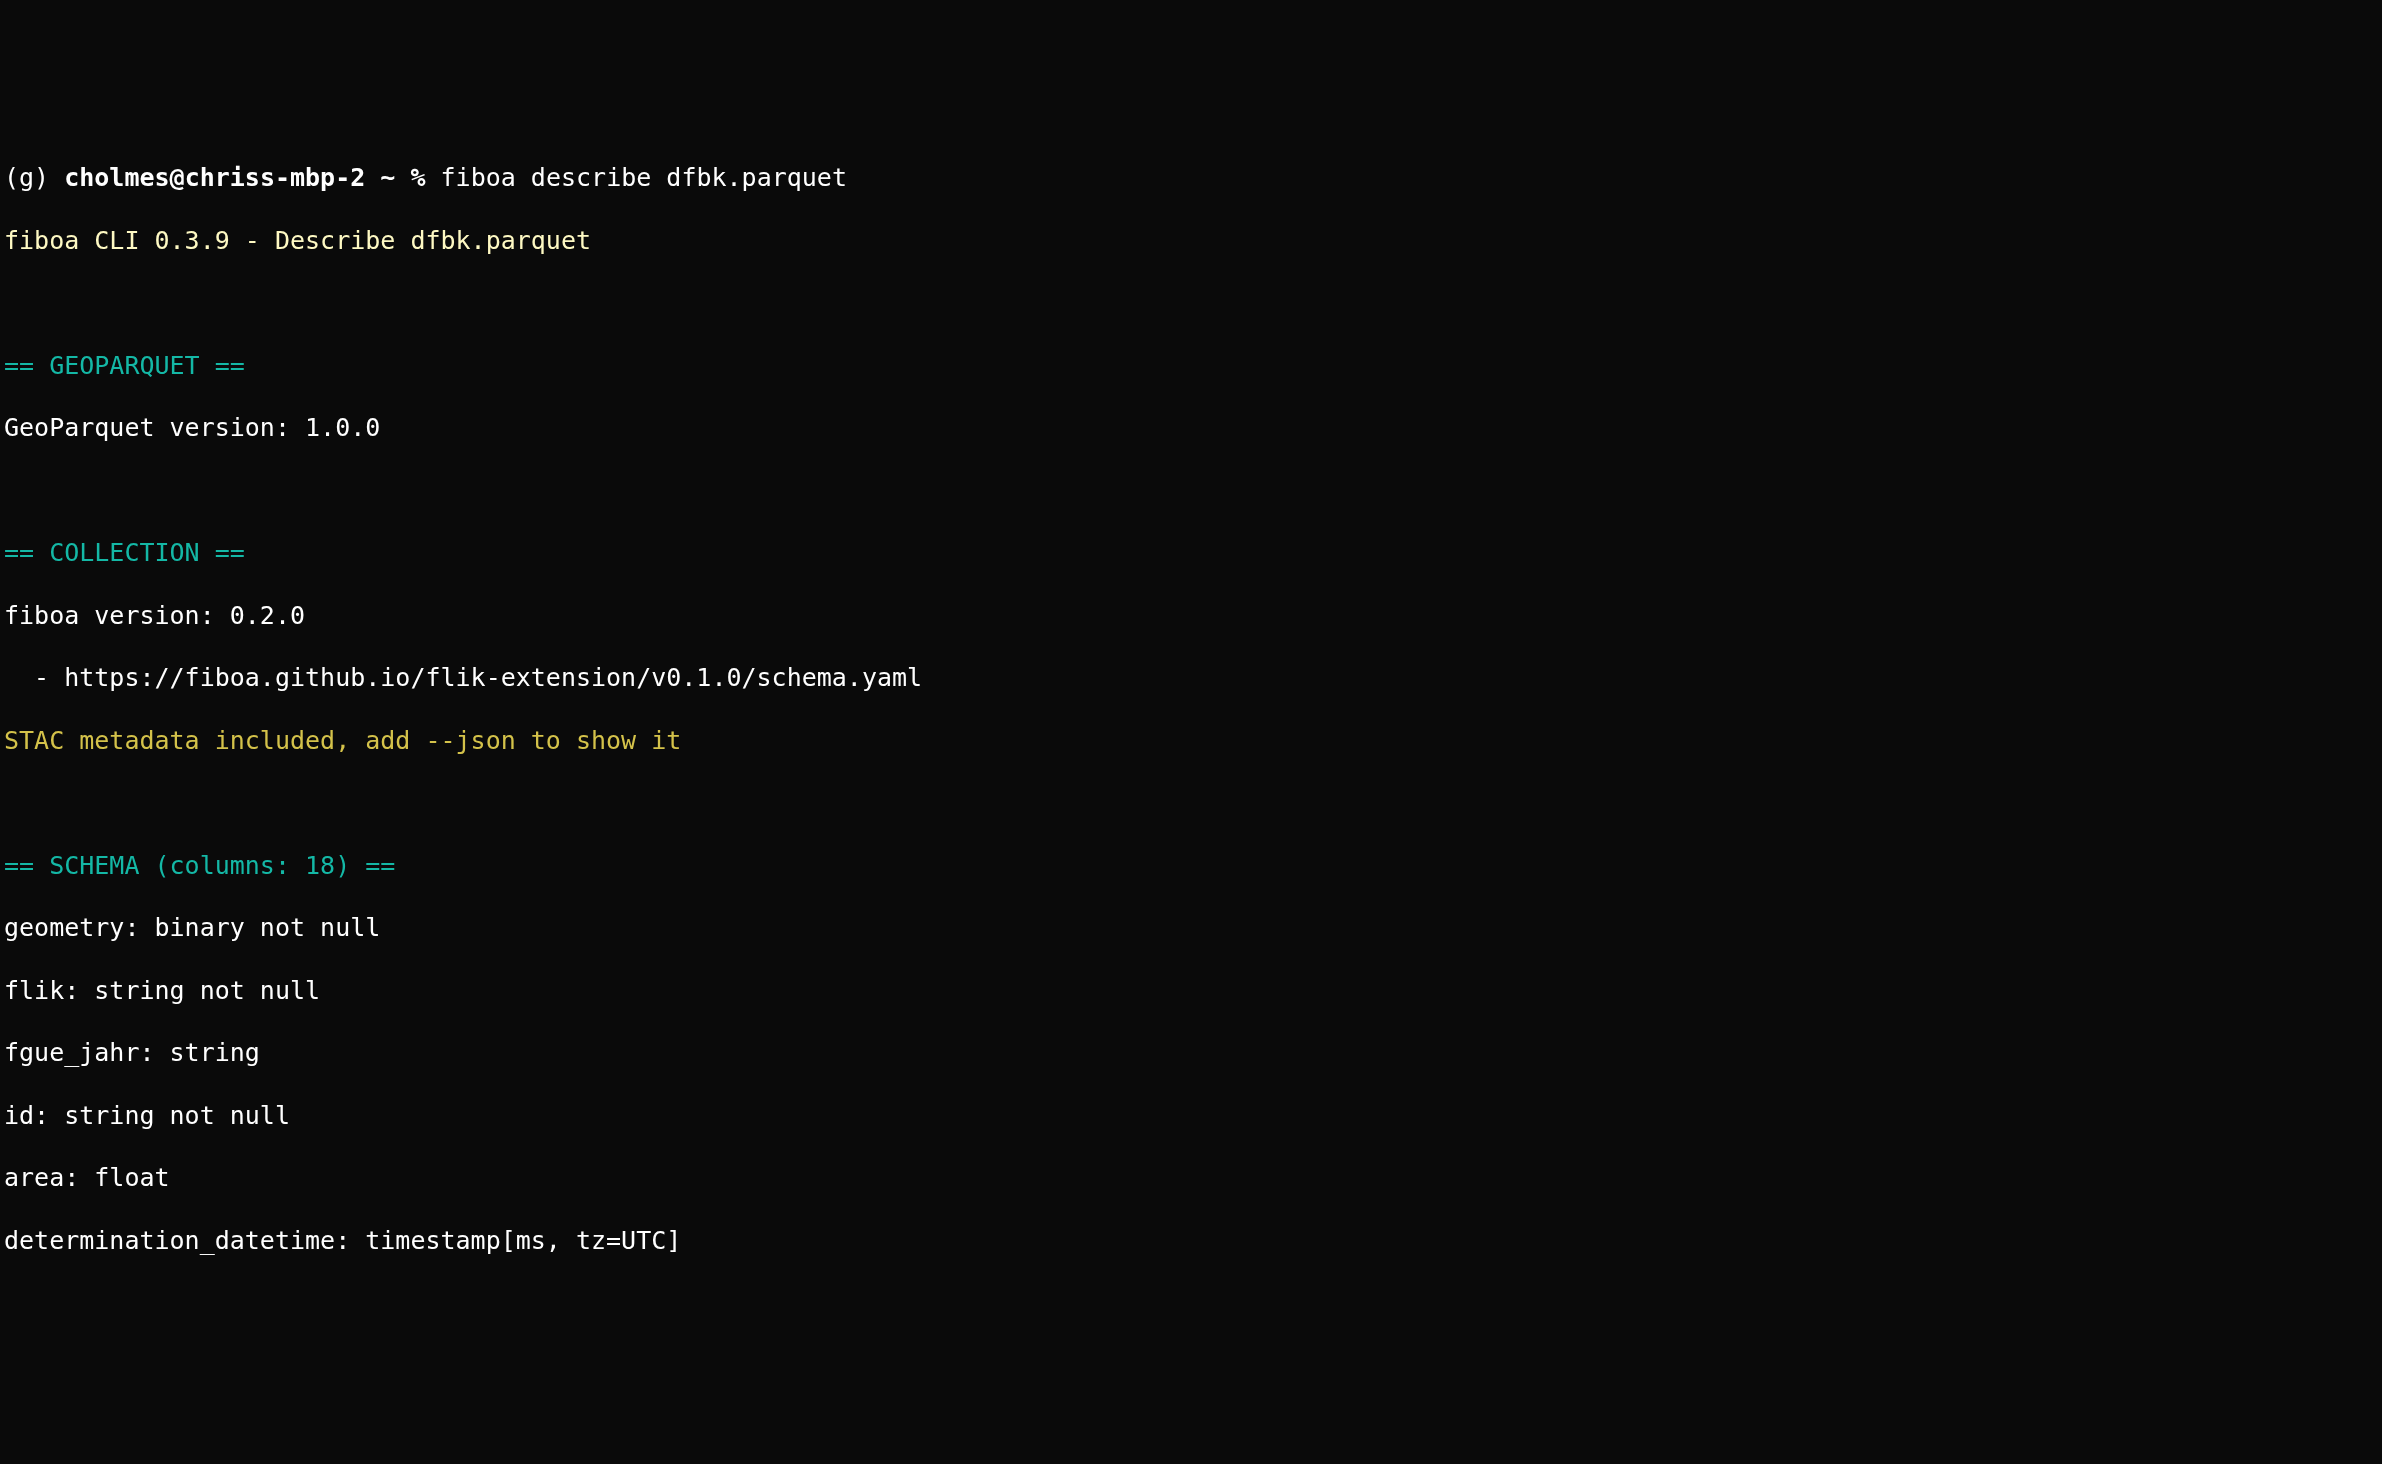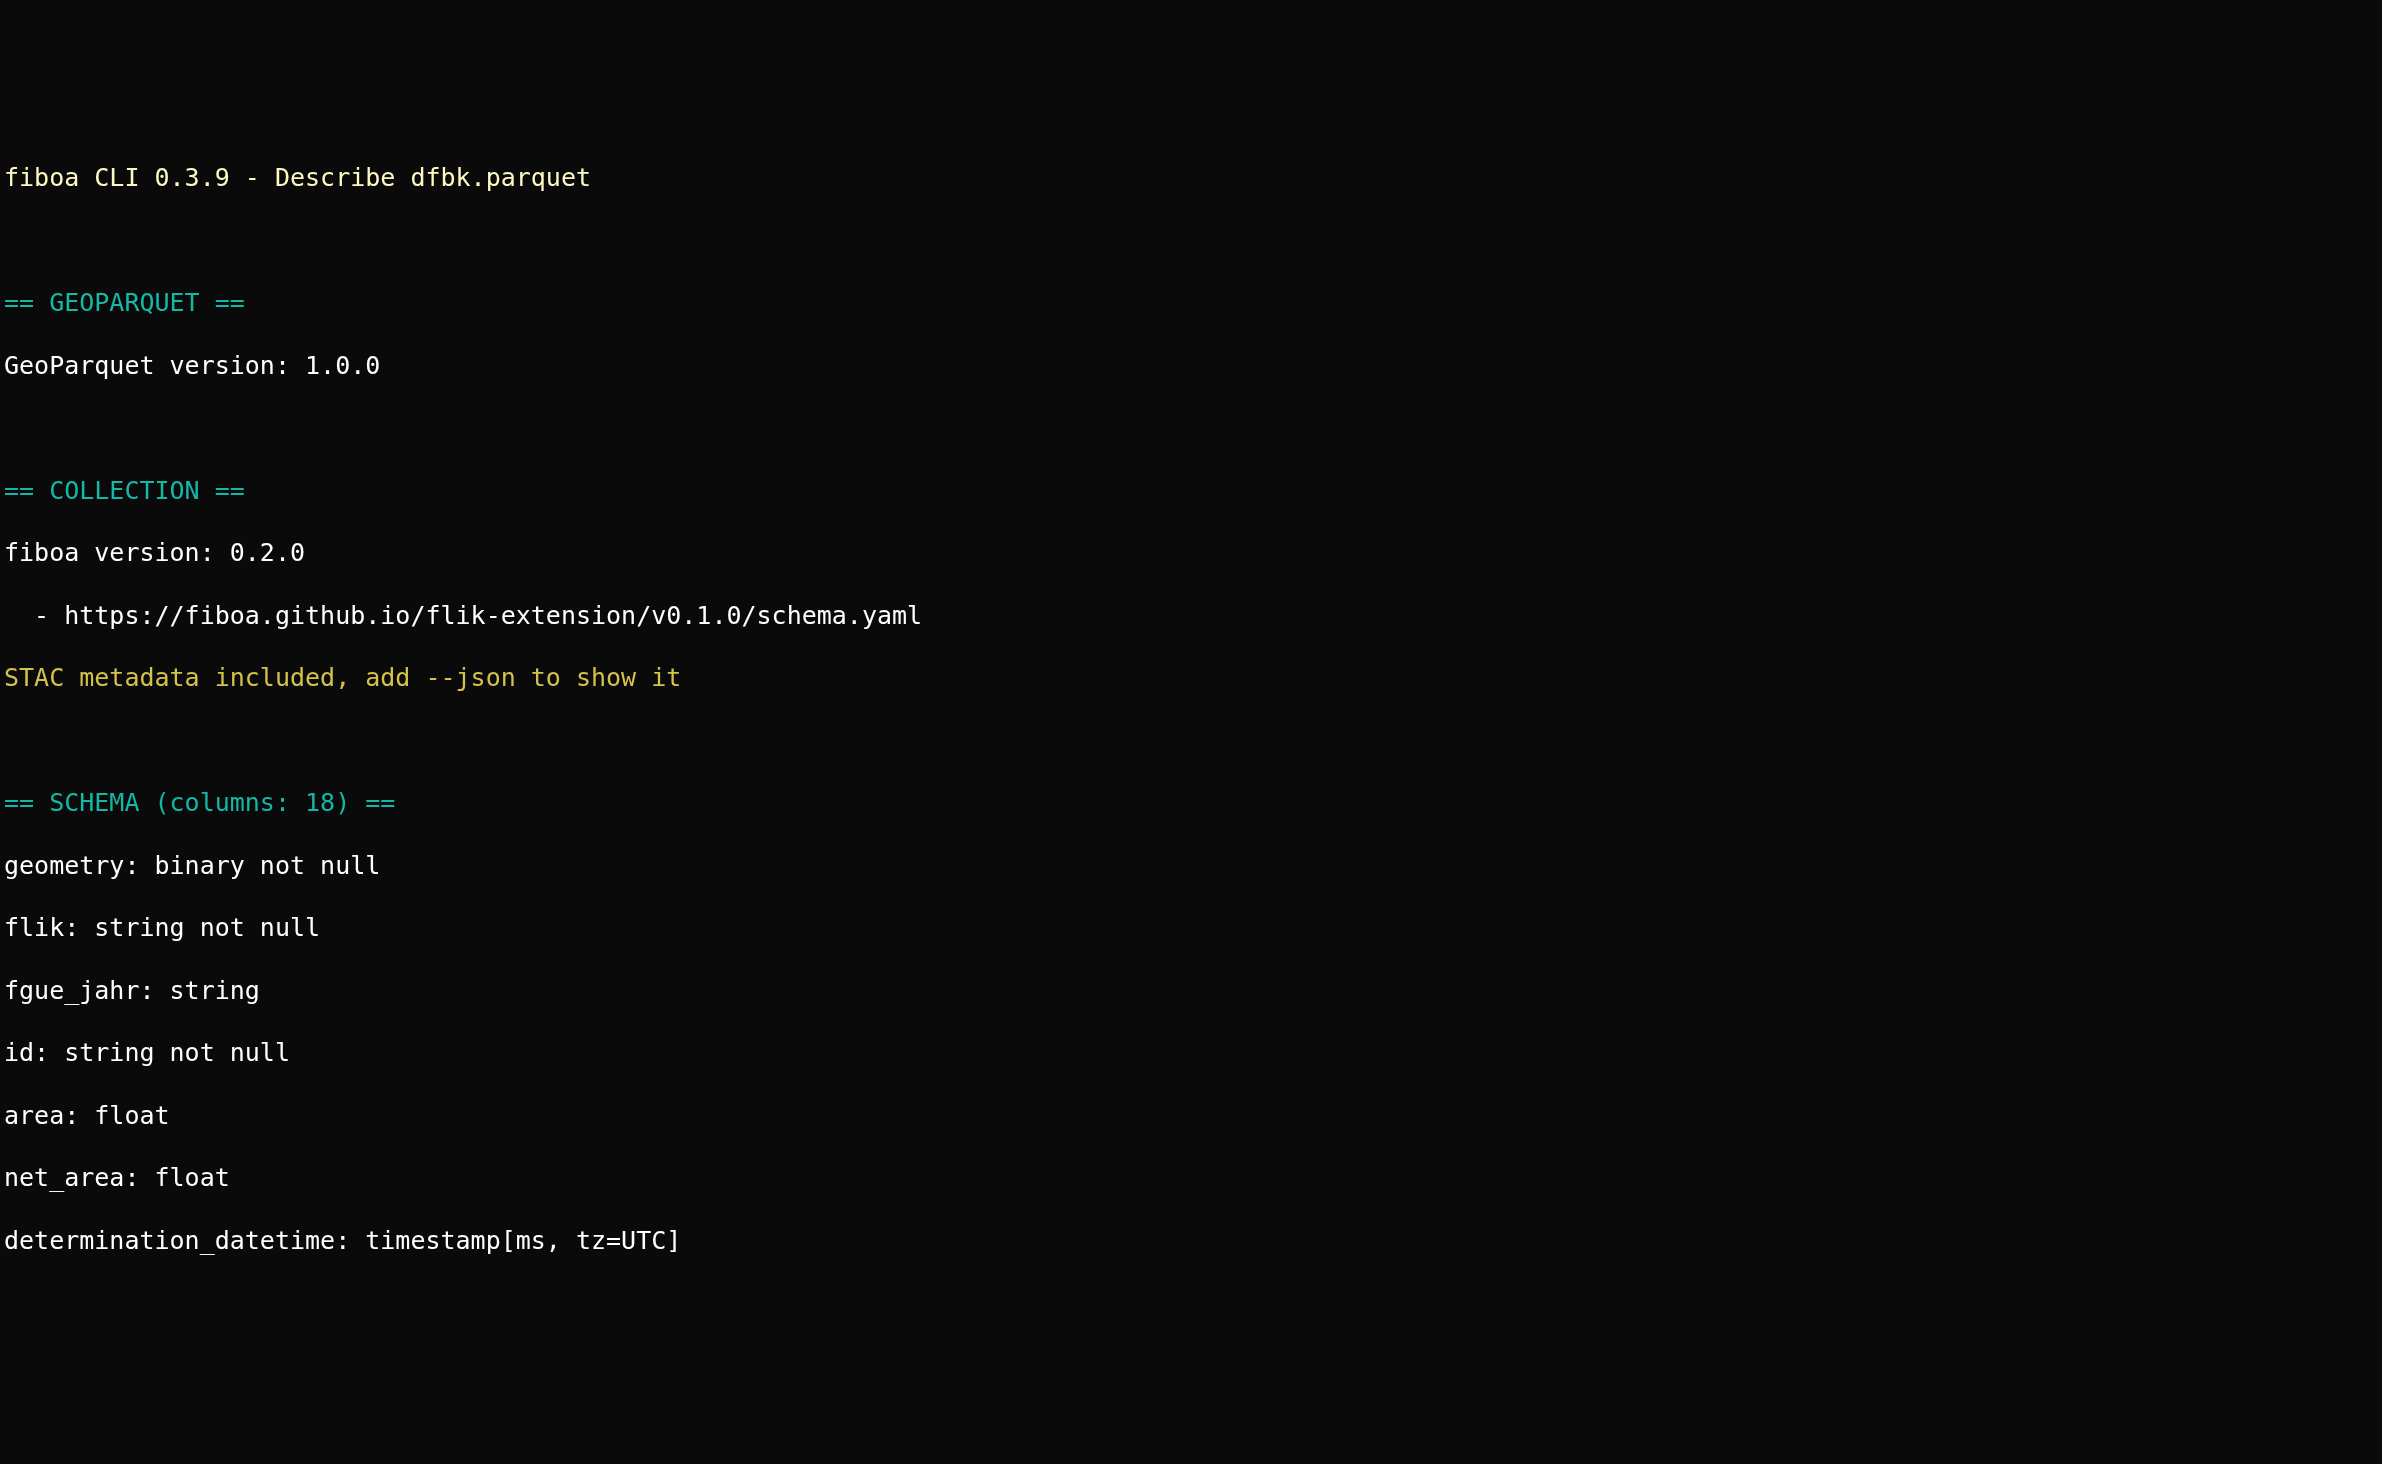--- a/index.html
+++ b/index.html
@@ -52,37 +52,37 @@
     .line {
       display: block;
     }
   </style>
 </head>
 <body>
 
 
 
 <div>
+<span class="line"><span class="prompt-env">(g)</span> <span class="prompt-user">cholmes@chriss-mbp-2</span> <span class="prompt-path">~</span> <span class="prompt-symbol">%</span> <span class="command">fiboa describe dfbk.parquet</span></span>
 <span class="line cli-title">fiboa CLI 0.3.9 - Describe dfbk.parquet</span>
 <span class="line"> </span>
 <span class="line section-header">== GEOPARQUET ==</span>
 <span class="line white-text">GeoParquet version: 1.0.0</span>
 <span class="line"> </span>
 <span class="line section-header">== COLLECTION ==</span>
 <span class="line white-text">fiboa version: 0.2.0</span>
 <span class="line white-text">  - https://fiboa.github.io/flik-extension/v0.1.0/schema.yaml</span>
 <span class="line highlight">STAC metadata included, add --json to show it</span>
 <span class="line"> </span>
 <span class="line section-header">== SCHEMA (columns: 18) ==</span>
 <span class="line white-text">geometry: binary not null</span>
 <span class="line white-text">flik: string not null</span>
 <span class="line white-text">fgue_jahr: string</span>
 <span class="line white-text">id: string not null</span>
 <span class="line white-text">area: float</span>
-<span class="line white-text">net_area: float</span>
 <span class="line white-text">determination_datetime: timestamp[ms, tz=UTC]</span>
 
 
 
 
 
 
 
 </div>
 

